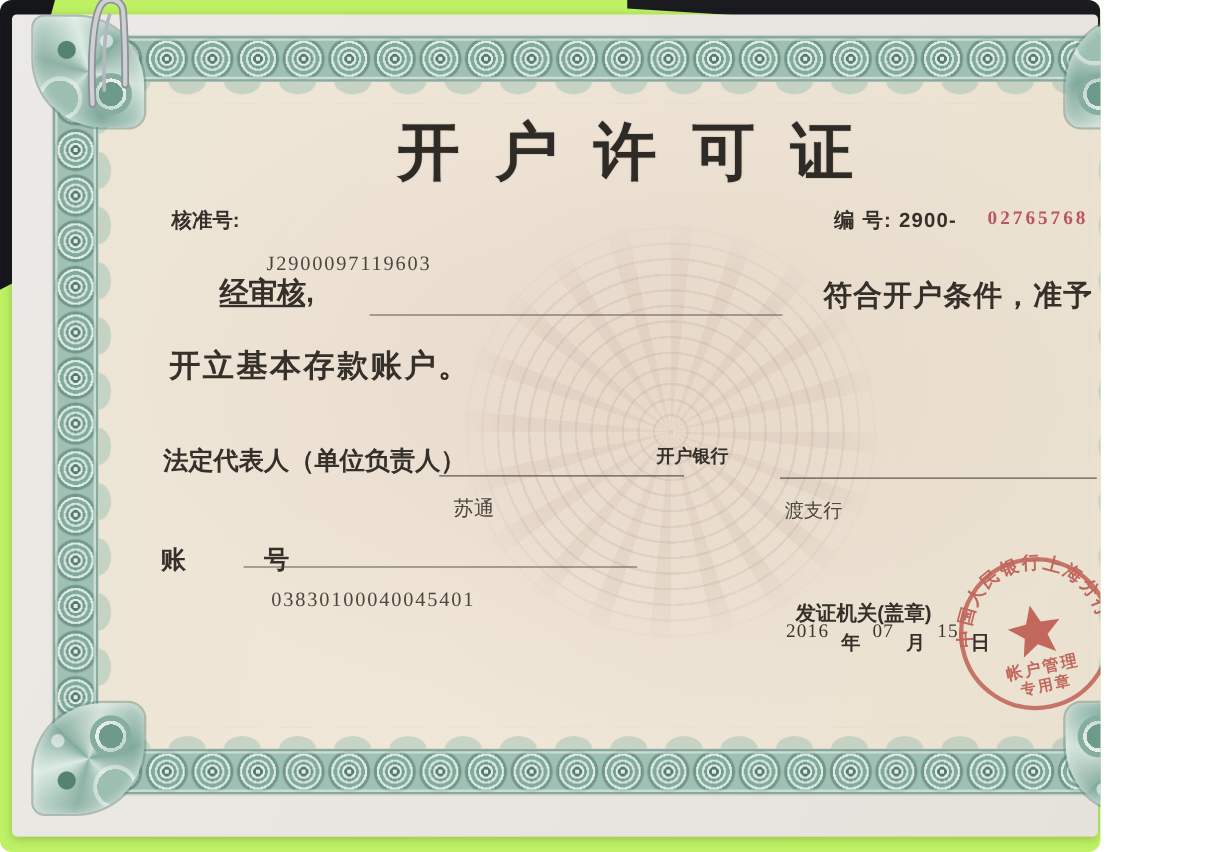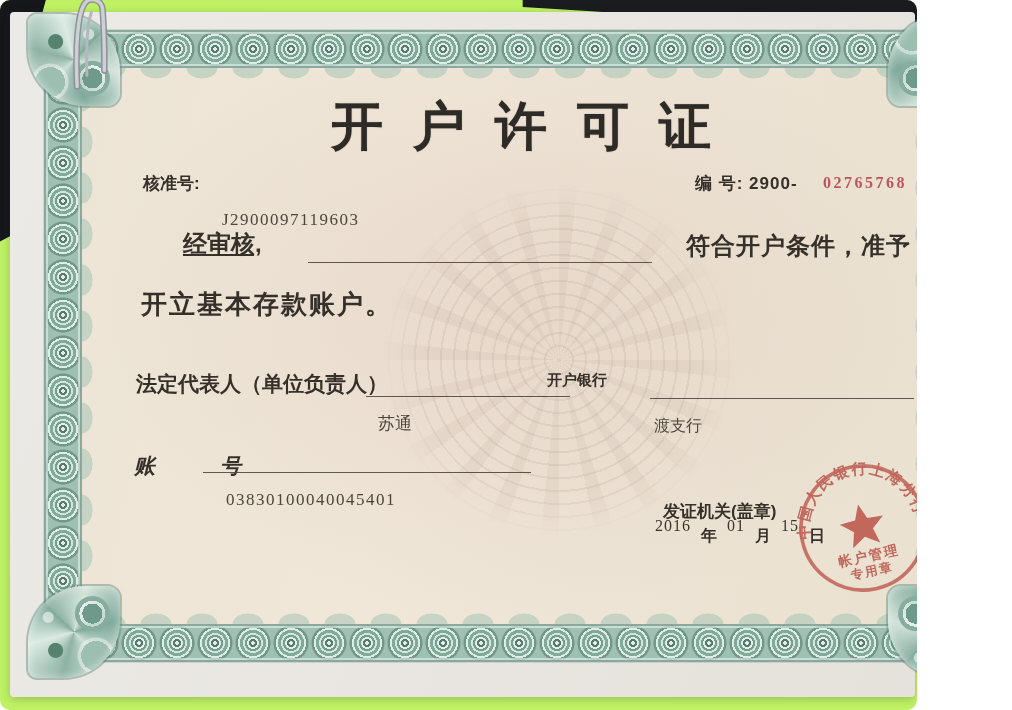--- a/index.html
+++ b/index.html
@@ -92,21 +92,21 @@
   .serial-value{left:808px;top:174px;font-size:16px;letter-spacing:2.5px;font-weight:bold;margin-left:15px;}
   .audit-prefix{left:183px;top:228px;font-size:24px;text-decoration:underline;}
   .company{left:315px;top:231px;font-size:17px;letter-spacing:1px;}
   .audit-suffix{left:666px;top:230px;font-size:24px;letter-spacing:1px;margin-left:20px;}
   .line2{left:141px;top:287px;font-size:26px;letter-spacing:2px;}
   .legal-label{left:136px;top:370px;font-size:21px;}
   .legal-value{left:378px;top:364px;font-size:17px;}
   .bank-label{left:547px;top:371px;font-size:15px;}
   .bank-line1{left:654px;top:346px;font-size:16px;}
   .bank-line2{left:654px;top:368px;font-size:16px;}
-  .account-label{left:134px;top:452px;font-size:21px;letter-spacing:22px;font-style:italic;}
+  .account-label{left:134px;top:452px;font-size:21px;letter-spacing:22px;}
   .account-value{left:226px;top:442px;font-size:17px;letter-spacing:1.5px;}
   .authority{left:663px;top:500px;font-size:17px;text-align:center;}
   .date-row{left:655px;top:522px;font-size:16px;}
   .date-row .num{font-family:"Liberation Serif",serif;color:#3c362f;position:relative;top:-6px;letter-spacing:1px;}
   .date-row .cn{font-family:"Liberation Sans",sans-serif;font-weight:bold;position:relative;top:4px;margin:0 6px;}
   .uline{position:absolute;height:0;border-bottom:1.6px solid rgba(70,64,56,.85);}
   .ul-company{left:308px;top:262px;width:344px;}
   .ul-legal{left:366px;top:396px;width:204px;}
   .ul-bank{left:650px;top:398px;width:264px;}
   .ul-account{left:203px;top:472px;width:328px;}
@@ -163,21 +163,21 @@
       <div class="uline ul-bank"></div>
 
       <div class="txt lbl account-label">账　号</div>
       <div class="txt val account-value">03830100040045401</div>
       <div class="uline ul-account"></div>
 
       <div class="txt lbl authority">发证机关(盖章)</div>
       <div class="txt date-row">
         <span class="num">2016</span>
         <span class="cn">年</span>
-        <span class="num">01</span>
+        <span class="num">07</span>
         <span class="cn">月</span>
         <span class="num">15</span>
         <span class="cn">日</span>
       </div>
 
       <svg class="seal" viewBox="0 0 140 140">
         <circle cx="70" cy="70" r="62" fill="none" stroke="#cf6964" stroke-width="3.6" opacity=".9"></circle>
         <defs>
           <path id="sealArc" d="M 24,98 A 54,54 0 1 1 116,98" fill="none"></path>
         </defs>

